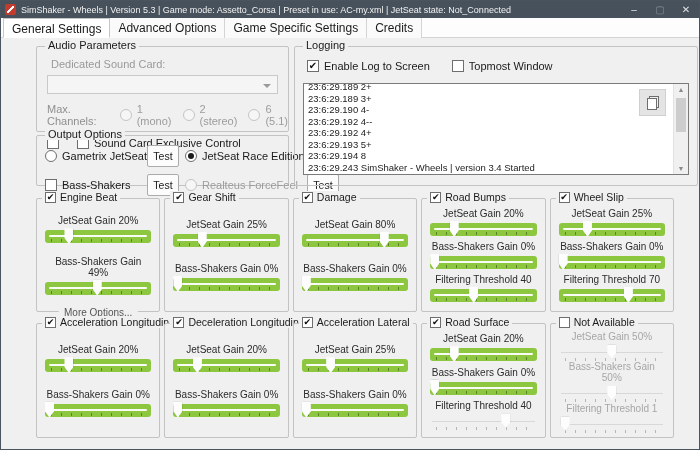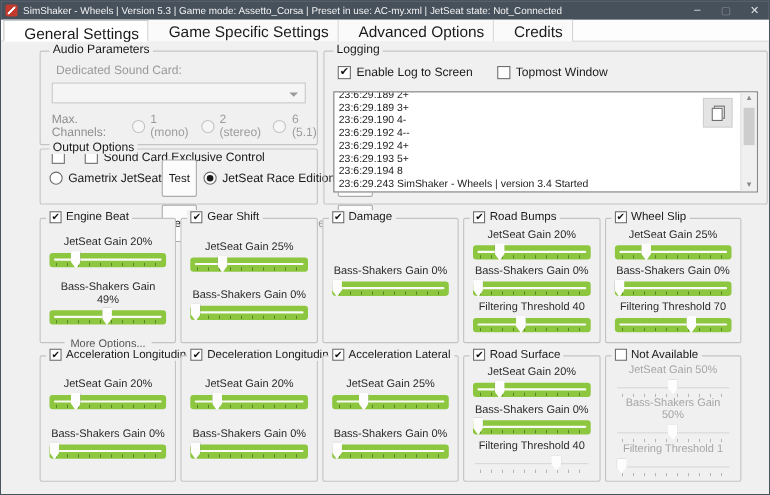--- a/index.html
+++ b/index.html
@@ -11,21 +11,21 @@
   .tb-icon { width:11px; height:11px; margin:0 5px 0 4px; background:#c23b2e; border-radius:2px; position:relative; flex:0 0 auto; }
   .tb-icon::after { content:''; position:absolute; left:2px; top:2px; width:7px; height:7px;
     background:linear-gradient(135deg, transparent 40%, #fff 40%, #fff 60%, transparent 60%); }
   .tb-title { color:#f2f2f2; font-size:9px; white-space:nowrap; overflow:hidden; flex:1; }
   .tb-btns { display:flex; height:100%; }
   .tb-btn { width:26px; height:100%; color:#dfe3e7; font-size:10px; display:flex; align-items:center; justify-content:center; }
   .tb-btn.dim { color:rgba(255,255,255,.32); }
 
   
   .tabstrip { position:absolute; top:17px; left:0; right:0; height:20px; background:#fdfdfd; border-bottom:1px solid #d4d4d4; display:flex; padding-left:2px; }
-  .tab { font-size:14px; color:#1a1a1a; padding:3px 8px 0 18px; background:#fafafa; border-right:1px solid #d4d4d4; height:20px; }
+  .tab { font-size:12px; color:#1a1a1a; padding:3px 8px 0 8px; background:#fafafa; border-right:1px solid #d4d4d4; height:20px; }
   .tab.sel { background:#fff; border:1px solid #c6c6c6; border-bottom:1px solid #fff; margin-bottom:-1px; }
 
   
   .content { position:absolute; top:37px; left:0; right:0; bottom:0; background:#f0f0f0; }
 
   .groupbox { position:absolute; border:1px solid #c3c3c3; border-radius:2px; }
   .gb-title { position:absolute; top:-8px; left:8px; background:#f0f0f0; padding:0 3px; font-size:11px; color:#1a1a1a; }
 
   
   .cb-box { width:12px; height:12px; background:#fff; border:1px solid #6e6e6e; font-size:10px; line-height:10px; text-align:center; color:#111; display:inline-block; flex:0 0 auto; }
@@ -38,21 +38,21 @@
   
   .ap-label { margin:11px 0 0 14px; font-size:11px; color:#9a9a9a; }
   .ap-combo { position:relative; margin:5px 10px 0 10px; height:19px; background:#f5f5f5; border:1px solid #c9c9c9; }
   .ap-combo .arr { position:absolute; right:6px; top:8px; width:0; height:0; border-left:4px solid transparent; border-right:4px solid transparent; border-top:4px solid #9a9a9a; }
   .ap-channels { display:flex; align-items:center; gap:11px; margin:9px 0 0 10px; font-size:11px; color:#8f8f8f; }
   .ap-channels .opt-lbl { color:#8f8f8f; }
   .ap-checks { display:flex; gap:18px; margin:10px 0 0 10px; }
 
   
   .oo-grid { display:grid; grid-template-columns:102px 38px 122px 38px; row-gap:7px; align-items:center; padding:9px 4px 0 8px; }
-  .btn { font-family:"Liberation Sans",sans-serif; font-size:10.5px; color:#1a1a1a; background:#fcfcfc; border:1px solid #ababab; border-radius:2px; padding:10px 0; width:32px; text-align:center; }
+  .btn { font-family:"Liberation Sans",sans-serif; font-size:10.5px; color:#1a1a1a; background:#fcfcfc; border:1px solid #ababab; border-radius:2px; padding:4px 0; width:32px; text-align:center; }
 
   
   .log-checks { display:flex; gap:22px; margin:13px 0 0 12px; }
   .logbox { position:absolute; left:8px; right:8px; top:36px; bottom:10px; background:#fff; border:1px solid #7a7a7a; overflow:hidden; }
   .loglines { position:absolute; left:0; top:-5px; right:16px; bottom:0; padding:2px 4px; font-size:9.5px; line-height:11.5px; color:#222; overflow:hidden; }
   .copybtn { position:absolute; top:5px; right:22px; width:27px; height:27px; background:#e4e4e4; border:1px solid #d0d0d0; display:flex; align-items:center; justify-content:center; }
   .copy-ic { position:relative; width:12px; height:14px; display:inline-block; }
   .copy-ic::before { content:''; position:absolute; right:0; top:0; width:8px; height:10px; border:1px solid #6e6e6e; background:#efefef; }
   .copy-ic::after { content:''; position:absolute; left:0; bottom:0; width:8px; height:10px; border:1px solid #6e6e6e; background:#fff; }
   .vscroll { position:absolute; top:0; right:0; bottom:0; width:15px; background:#f0f0f0; border-left:1px solid #e2e2e2; font-size:7px; color:#8a8a8a; }
@@ -91,22 +91,22 @@
     <span class="tb-title">SimShaker - Wheels | Version 5.3 | Game mode: Assetto_Corsa | Preset in use: AC-my.xml | JetSeat state: Not_Connected</span>
     <span class="tb-btns">
       <span class="tb-btn">–</span>
       <span class="tb-btn dim">▢</span>
       <span class="tb-btn">✕</span>
     </span>
   </div>
 
   <div class="tabstrip" id="tabstrip">
       <div class="tab sel">General Settings</div>
+      <div class="tab">Advanced Options</div>
       <div class="tab">Game Specific Settings</div>
-      <div class="tab">Advanced Options</div>
       <div class="tab">Credits</div>
     </div>
 
   <div class="content">
 
     <div class="groupbox" style="left:35px; top:8px; width:253px; height:86px;">
       <span class="gb-title">Audio Parameters</span>
       <div class="ap-label">Dedicated Sound Card:</div>
       <div class="ap-combo">
         <span></span>
@@ -256,20 +256,29 @@
 
   </div>
   <div class="panel">
     <div class="panel-title">
       <span class="cb-box">✔</span>
       <span>Damage</span>
     </div>
     <div class="panel-body">
 
   <div class="sl-block">
+    <div class="sl-label">JetSeat Gain 80%</div>
+    <div class="slider on">
+      <div class="track"></div>
+                <div class="groove"></div>
+      <div class="ticks"></div>
+      <div class="thumb" style="left:calc((100% - 9px)*0.8)"></div>
+    </div>
+  </div>
+  <div class="sl-block">
     <div class="sl-label">Bass-Shakers Gain 0%</div>
     <div class="slider on">
       <div class="track"></div>
                 <div class="groove"></div>
       <div class="ticks"></div>
       <div class="thumb" style="left:calc((100% - 9px)*0)"></div>
     </div>
   </div>
     </div>
 

